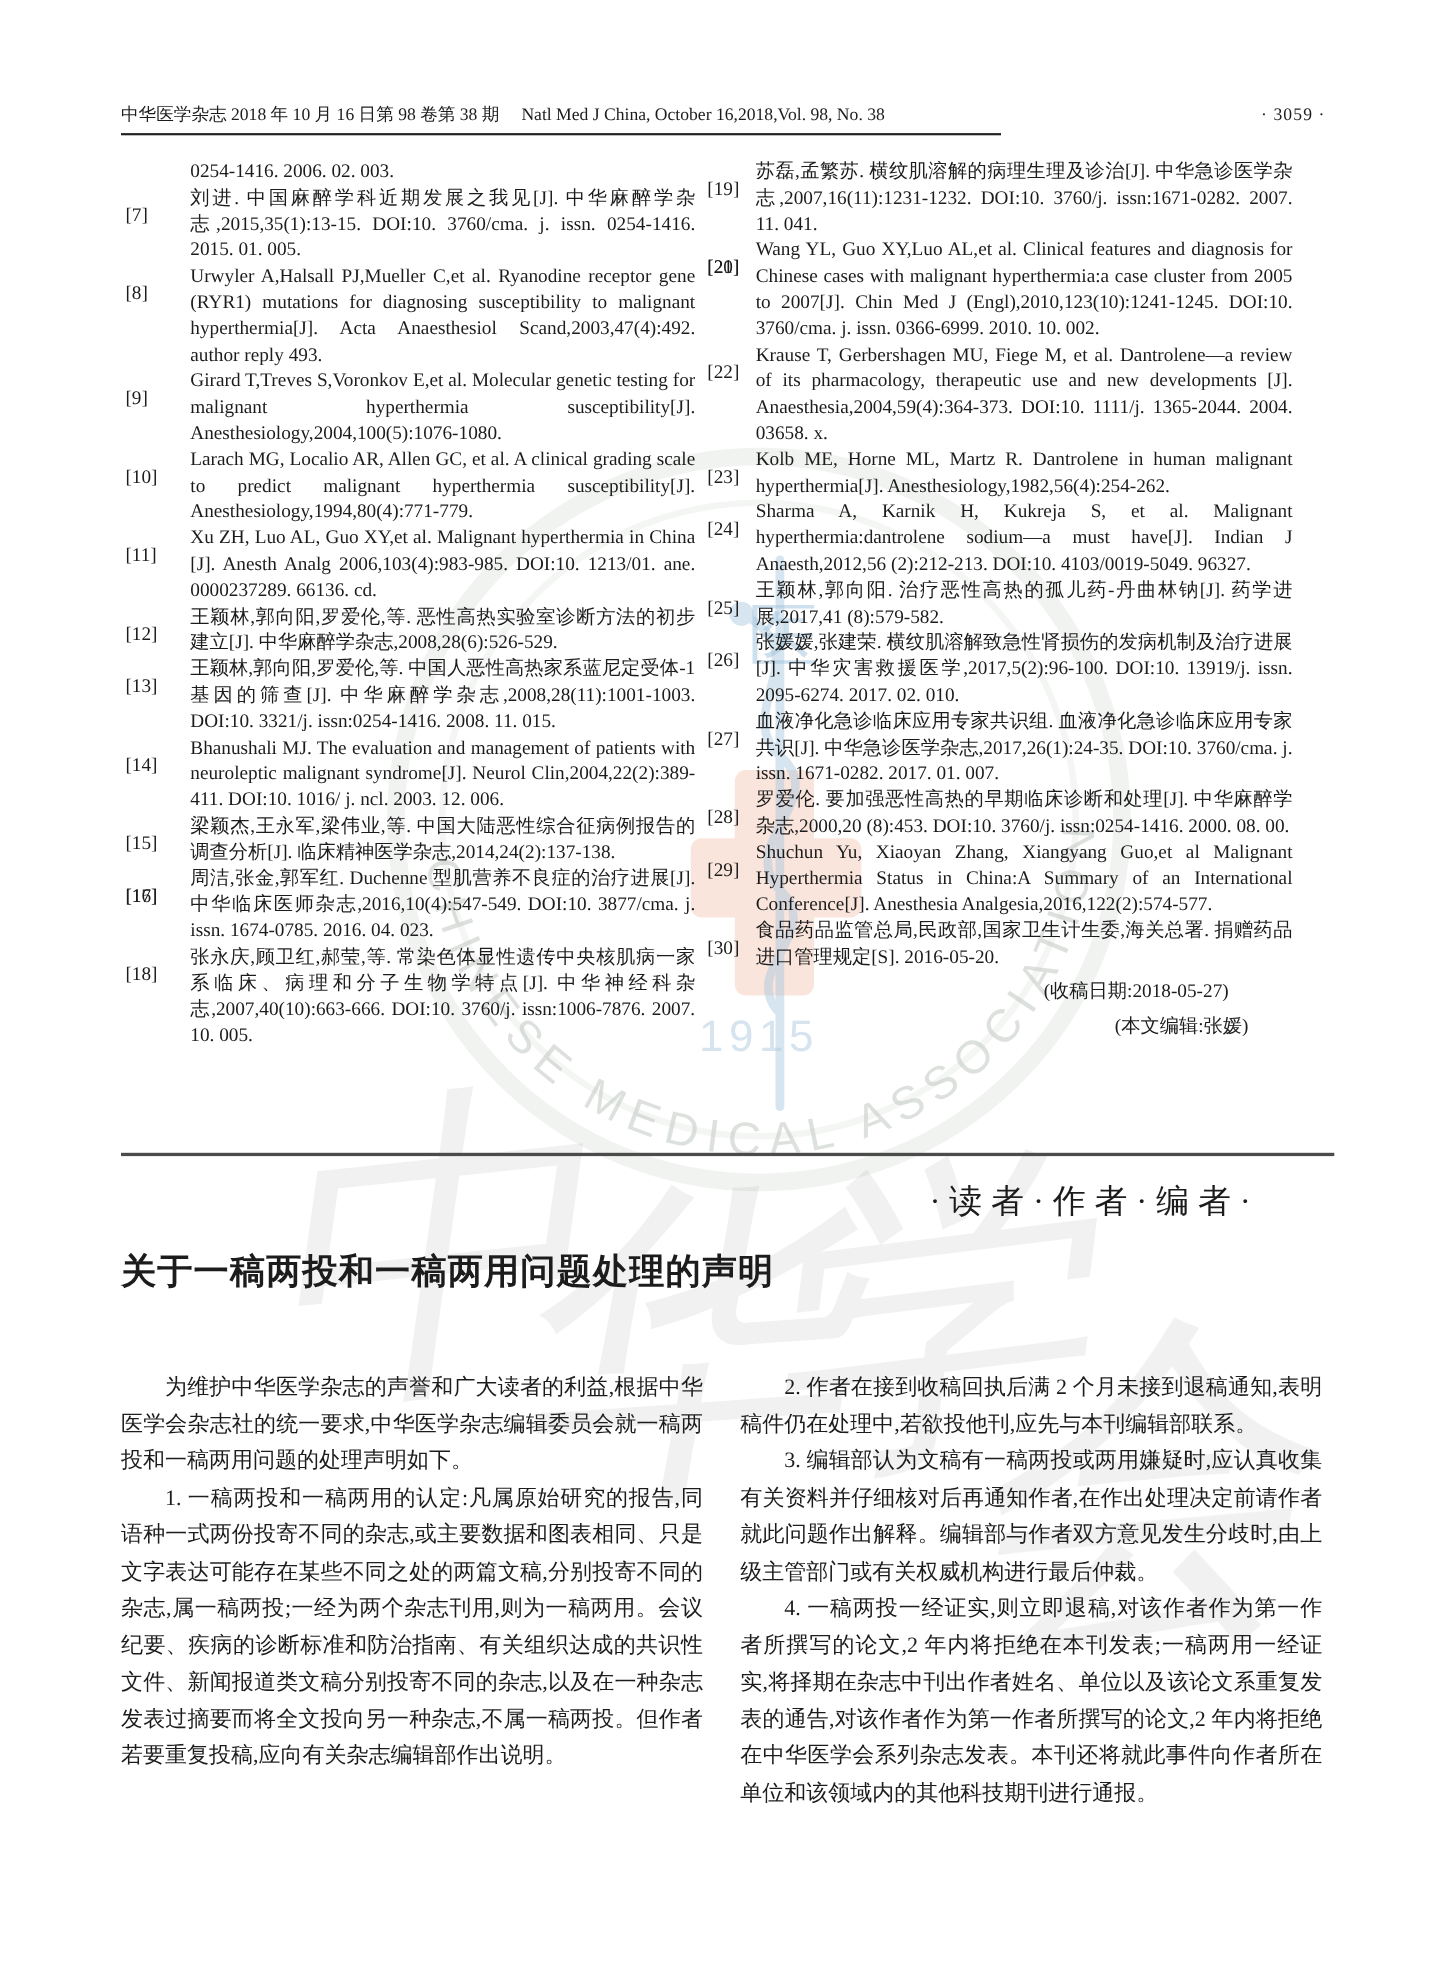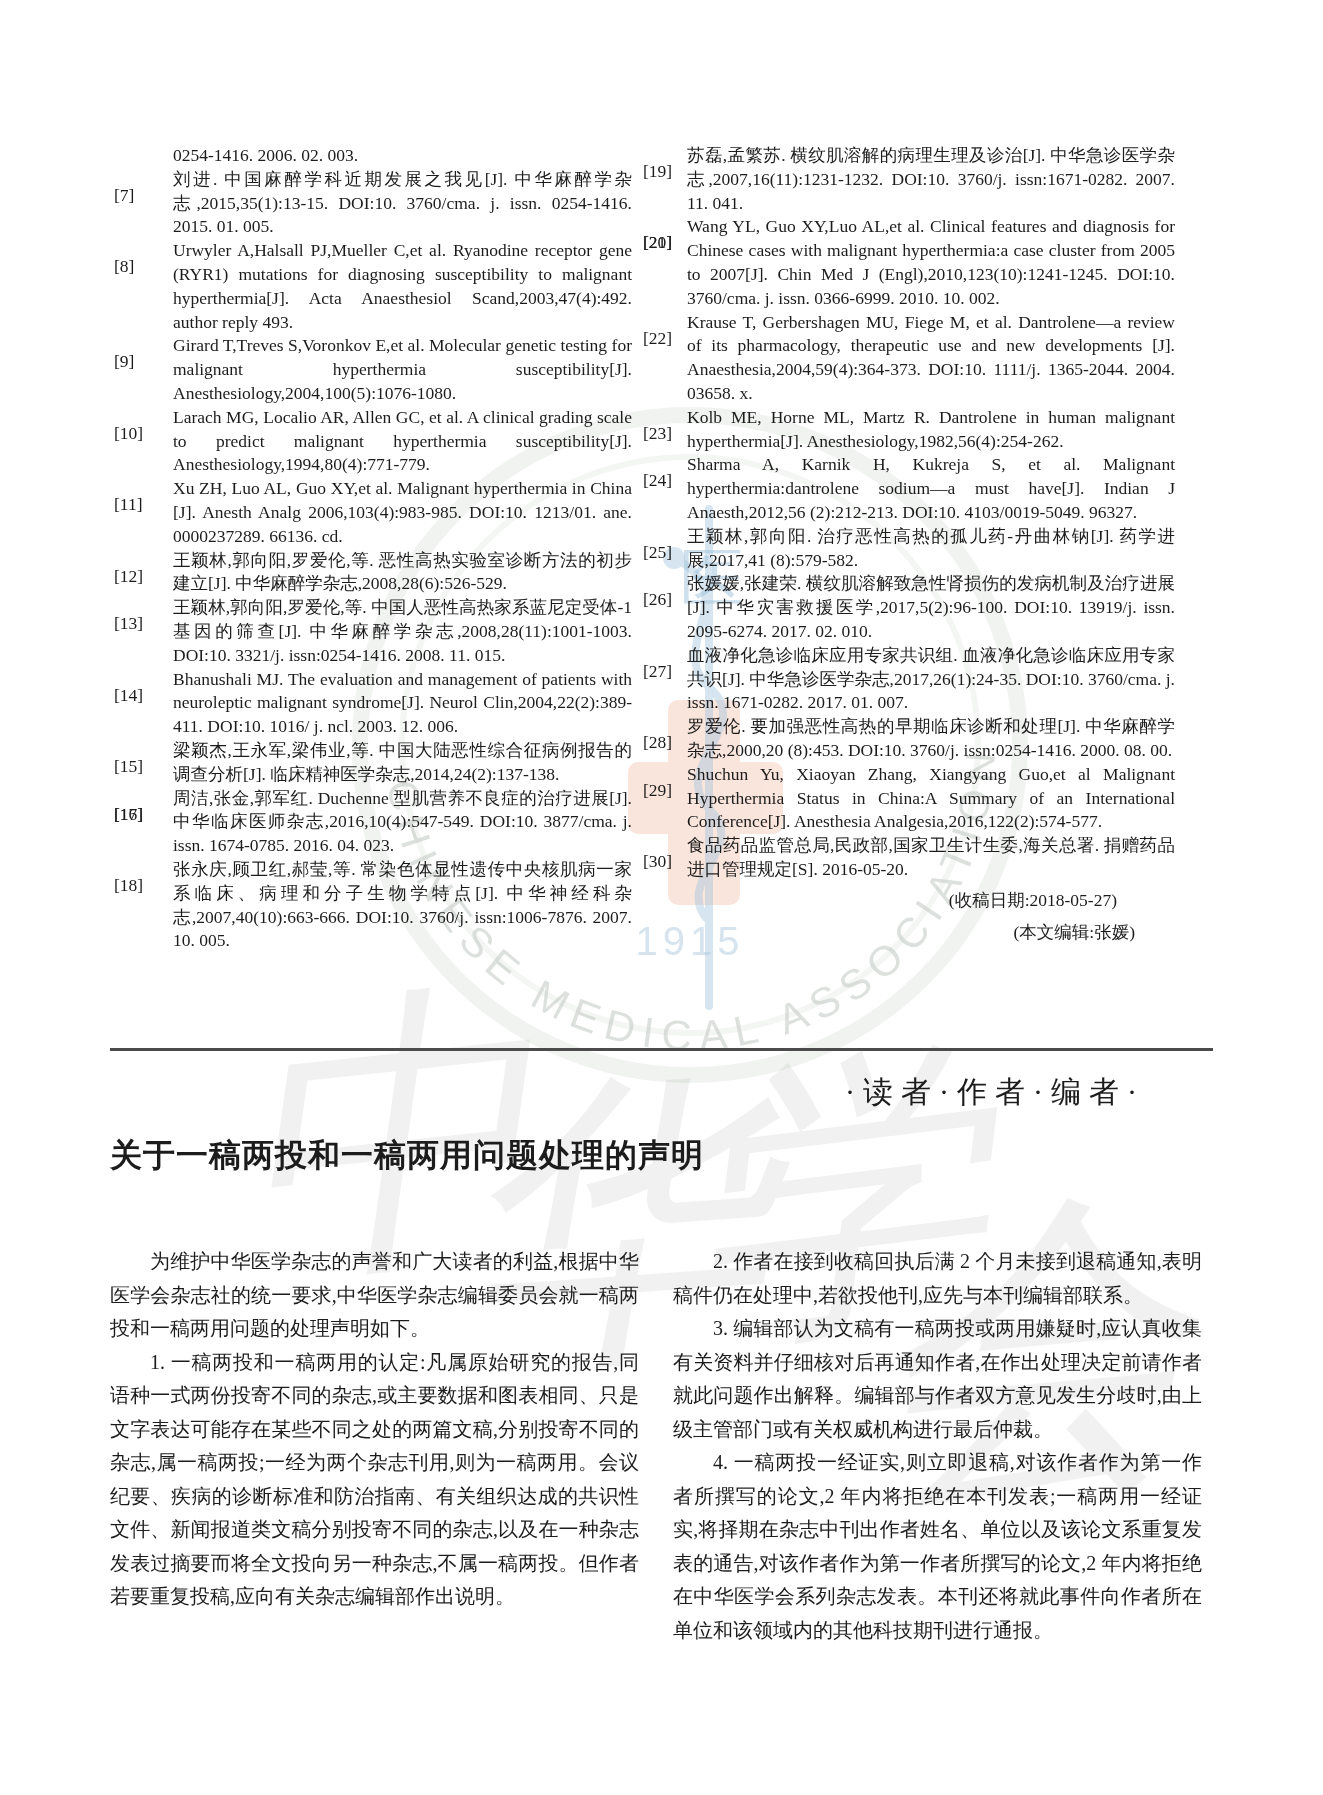--- a/index.html
+++ b/index.html
@@ -77,20 +77,27 @@
 
       <g fill="#8a968a" opacity="0.13" font-style="italic">
         <text x="230" y="1240" font-size="300" transform="rotate(-6 380 1100)">中</text>
         <text x="450" y="1330" font-size="310" transform="rotate(-4 600 1180)">华</text>
         <text x="680" y="1300" font-size="300" transform="rotate(-7 830 1160)">学</text>
         <text x="860" y="1460" font-size="320" transform="rotate(-5 1020 1300)">会</text>
       </g>
     </svg>
   </div>
 
+  <div class="header">
+    <span class="header-rule">
+      <span class="header-cn">中华医学杂志 2018 年 10 月 16 日第 98 卷第 38 期</span>
+      <span class="header-en">Natl Med J China, October 16,2018,Vol. 98, No. 38</span>
+    </span>
+    <span class="page-num">· 3059 ·</span>
+  </div>
 
   <div class="refs">
     <div class="ref-col left">
 
         <div class="ref">
           <span class="lbl"></span>
           <span class="txt">0254-1416. 2006. 02. 003.</span>
         </div>
 
         <div class="ref">

